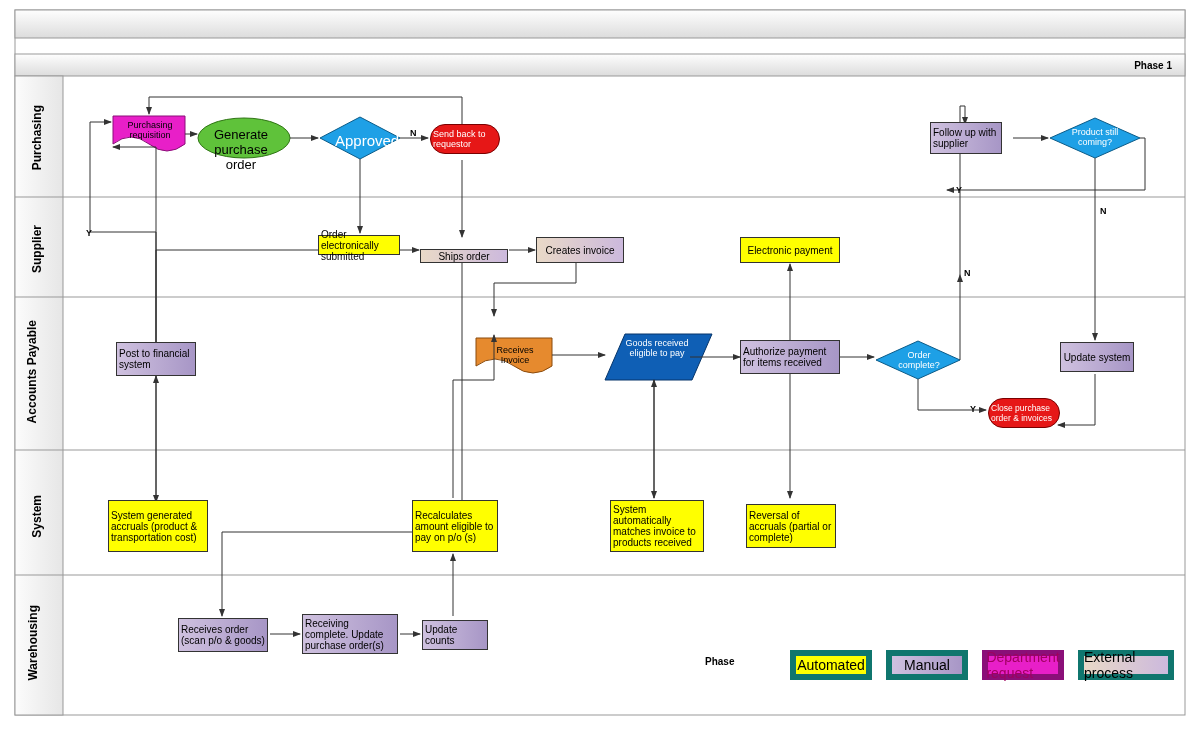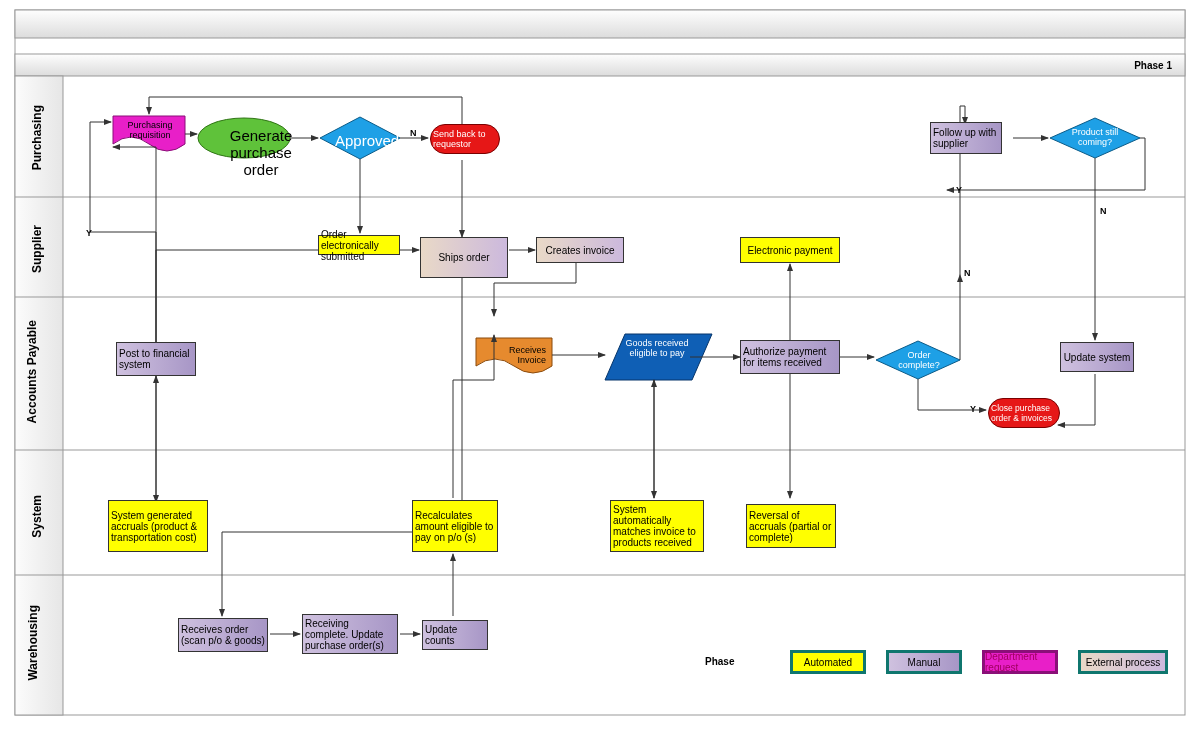--- a/index.html
+++ b/index.html
@@ -7,21 +7,21 @@
 svg{position:absolute;top:0;left:0}
 .title{position:absolute;left:22px;top:16px;font-size:14px;font-weight:600}
 .phase{position:absolute;right:28px;top:60px;font-size:10px;font-weight:600}
 .lane-label{position:absolute;writing-mode:vertical-rl;transform:rotate(180deg);font-size:12px;font-weight:600}
 .box{position:absolute;display:flex;align-items:center;justify-content:center;text-align:left;padding:2px;box-sizing:border-box;border:1px solid #333;font-size:10px}
 .auto{background:#ffff00}
 .manual{background:linear-gradient(to right,#cfc1df,#a796c6)}
 .ext{background:linear-gradient(to right,#e9d9c7,#ccb9dd)}
 .redpill{border-radius:16px;background:#e61717;color:#fff;border:1px solid #7a0000}
 .legend{position:absolute;font-size:10px;font-weight:600}
-.legend-box{position:absolute;width:70px;height:18px;border:3px solid #0f766e;display:flex;align-items:center;justify-content:center;font-size:10px}
+.legend-box{position:absolute;width:70px;height:18px;border:6px solid #0f766e;display:flex;align-items:center;justify-content:center;font-size:14px}
 .edge-lbl{position:absolute;font-size:9px;font-weight:600}
 </style>
 </head>
 <body>
 
 <div id="wrap">
 
 <svg width="1200" height="729">
   <defs>
     <marker id="ah" markerWidth="8" markerHeight="8" refX="7" refY="3" orient="auto">
@@ -108,33 +108,33 @@
 
 <div class="phase">Phase 1</div>
 
 <div class="lane-label" style="left:30px;top:105px">Purchasing</div>
 <div class="lane-label" style="left:30px;top:225px">Supplier</div>
 <div class="lane-label" style="left:25px;top:320px">Accounts Payable</div>
 <div class="lane-label" style="left:30px;top:495px">System</div>
 <div class="lane-label" style="left:26px;top:605px">Warehousing</div>
 
 <div style="position:absolute;left:122px;top:120px;width:56px;text-align:center;font-size:9px">Purchasing requisition</div>
-<div style="position:absolute;left:226px;top:127px;width:70px;text-align:center;font-size:15px">Generate purchase order</div>
+<div style="position:absolute;left:206px;top:127px;width:70px;text-align:center;font-size:13px">Generate purchase order</div>
 <div style="position:absolute;left:335px;top:132px;width:50px;text-align:right;font-size:15px;color:#fff">Approved</div>
 <div class="box redpill" style="left:430px;top:124px;width:70px;height:30px;font-size:9px">Send back to requestor</div>
 <div class="box manual" style="left:930px;top:122px;width:72px;height:32px">Follow up with supplier</div>
 <div style="position:absolute;left:1064px;top:127px;width:62px;text-align:center;font-size:9px;color:#fff">Product still coming?</div>
 
 <div class="box auto" style="left:318px;top:235px;width:82px;height:20px">Order electronically submitted</div>
-<div class="box ext" style="left:420px;top:237px;width:88px;height:41px">Ships order</div>
+<div class="box ext" style="left:420px;top:249px;width:88px;height:14px">Ships order</div>
 <div class="box ext" style="left:536px;top:237px;width:88px;height:26px">Creates invoice</div>
 <div class="box auto" style="left:740px;top:237px;width:100px;height:26px">Electronic payment</div>
 
 <div class="box manual" style="left:116px;top:342px;width:80px;height:34px">Post to financial system</div>
-<div style="position:absolute;left:484px;top:345px;width:62px;text-align:right;font-size:9px">Receives Invoice</div>
+<div style="position:absolute;left:484px;top:345px;width:62px;text-align:center;font-size:9px">Receives Invoice</div>
 <div style="position:absolute;left:614px;top:338px;width:86px;text-align:center;font-size:9px;color:#fff">Goods received eligible to pay</div>
 <div class="box manual" style="left:740px;top:340px;width:100px;height:34px">Authorize payment for items received</div>
 <div style="position:absolute;left:894px;top:350px;width:50px;text-align:center;font-size:9px;color:#fff">Order complete?</div>
 <div class="box redpill" style="left:988px;top:398px;width:72px;height:30px;font-size:8.5px">Close purchase order &amp; invoices</div>
 <div class="box manual" style="left:1060px;top:342px;width:74px;height:30px">Update system</div>
 
 <div class="box auto" style="left:108px;top:500px;width:100px;height:52px">System generated accruals (product &amp; transportation cost)</div>
 <div class="box auto" style="left:412px;top:500px;width:86px;height:52px">Recalculates amount eligible to pay on p/o (s)</div>
 <div class="box auto" style="left:610px;top:500px;width:94px;height:52px">System automatically matches invoice to products received</div>
 <div class="box auto" style="left:746px;top:504px;width:90px;height:44px">Reversal of accruals (partial or complete)</div>

